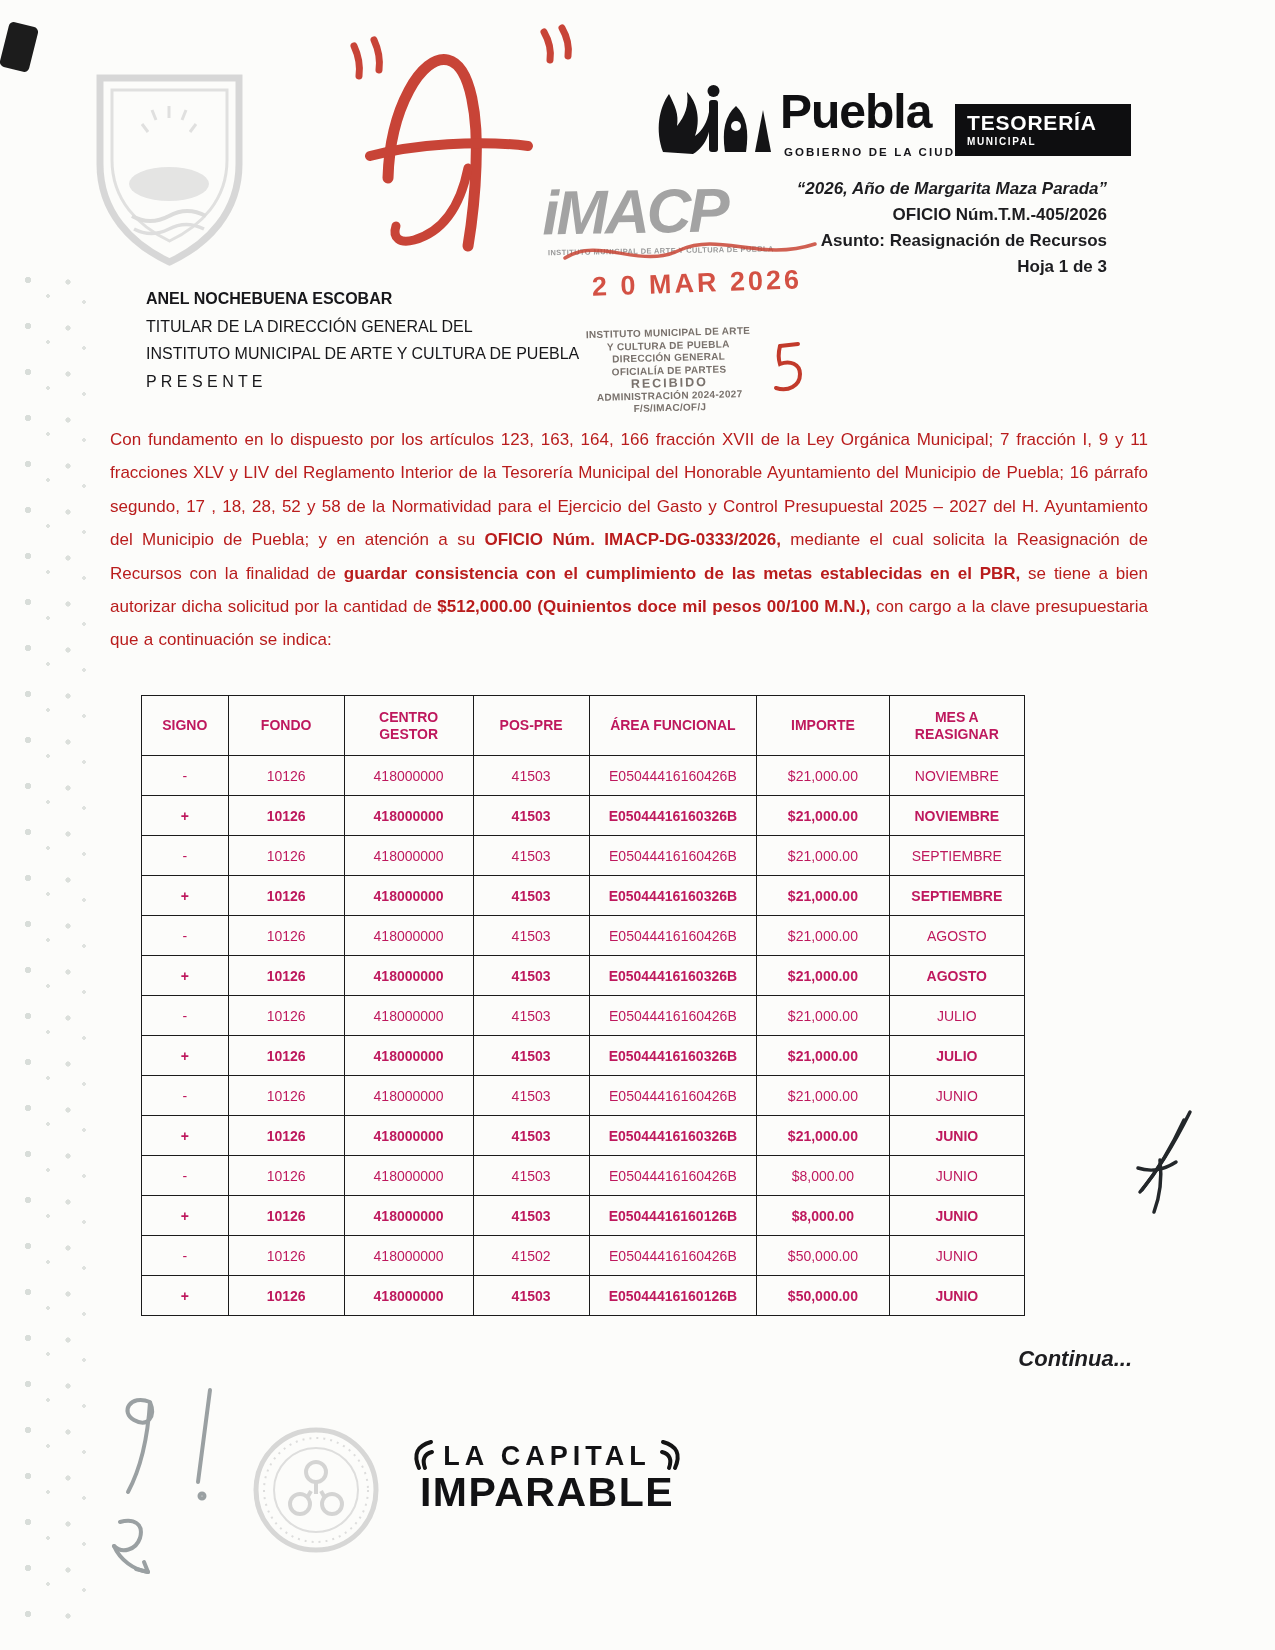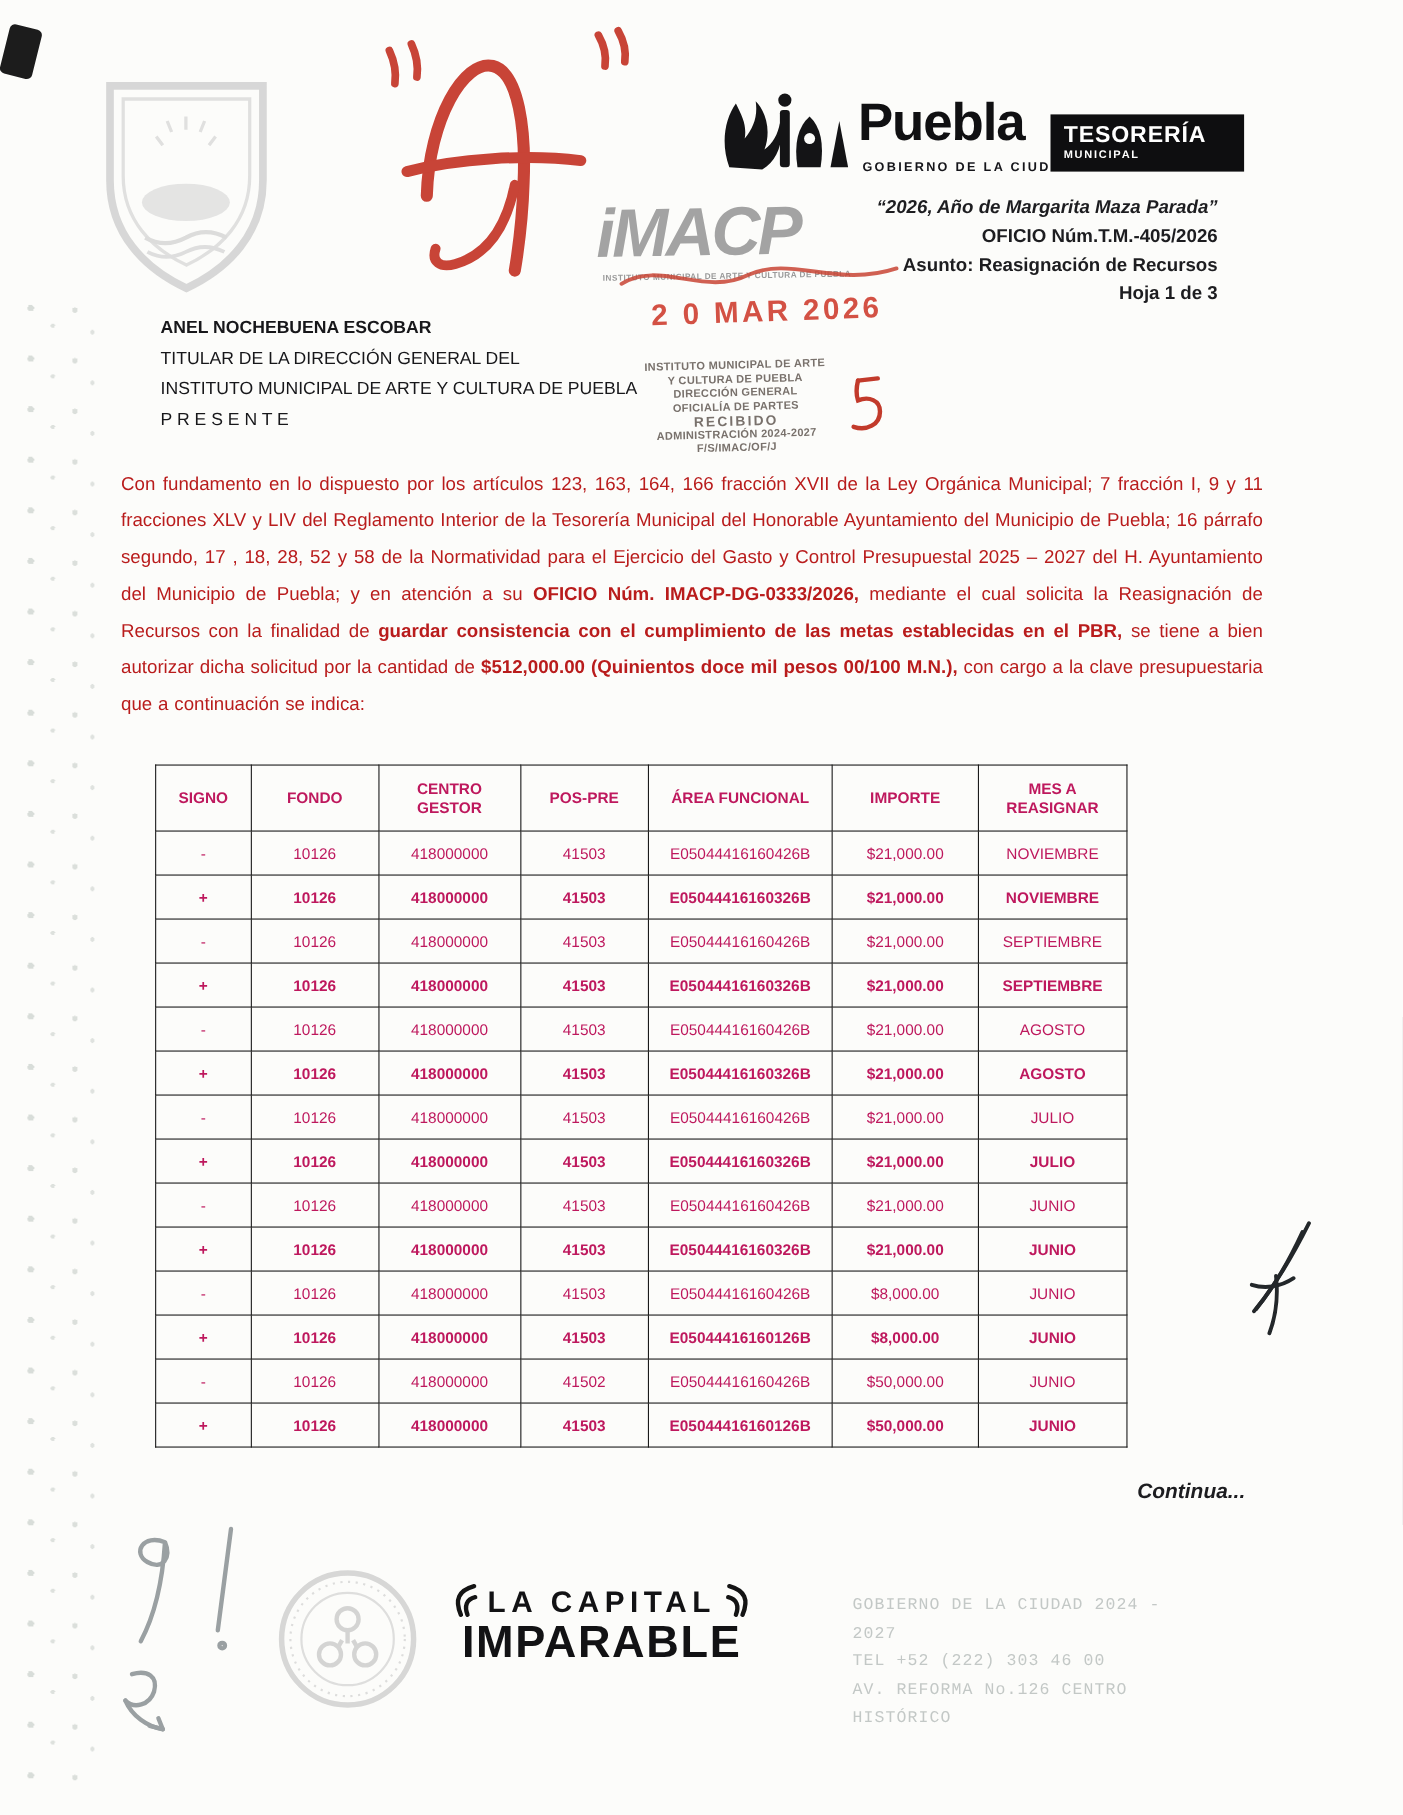--- a/index.html
+++ b/index.html
@@ -84,21 +84,21 @@
   .doc-table {
     position:absolute; left:115px; top:695px; width:884px;
     border-collapse:collapse; font-size:14px; color:#be185d;margin-left:26px;
   }
   .doc-table th, .doc-table td { border:1.7px solid #1b1b1b; text-align:center; padding:0 5px; }
   .doc-table th { height:60px; font-weight:700; white-space:pre-line; font-size:14px; line-height:17px; }
   .doc-table td { height:40px; font-size:14px; }
   .doc-table .bold-row td { font-weight:700; }
 
   .continua { position:absolute; left:700px; top:1346px; width:432px; text-align:right;
-              font-weight:700; font-style:italic; font-size:19px; }
+              font-weight:700; font-style:italic; font-size:22px; }
 
   
   .hand-left { position:absolute; left:88px; top:1372px; }
   .round-stamp { position:absolute; left:250px; top:1424px; opacity:.55; }
   .capital-block { position:absolute; left:392px; top:1438px; width:310px; text-align:center; color:#121214; }
   .capital-line { display:flex; align-items:flex-end; justify-content:center; gap:8px; }
   .capital-text { font-size:27px; font-weight:700; letter-spacing:5px; }
   .imparable-text { font-size:41px; font-weight:800; letter-spacing:1.5px; margin-top:-3px; }
   .footer-address {
     position:absolute; left:775px; top:1447px; font-family:"Liberation Mono", monospace;
@@ -397,28 +397,20 @@
       <svg width="26" height="34" viewBox="0 0 26 34" style="transform:scaleX(-1)">
         <g stroke="#141414" stroke-width="4" fill="none" stroke-linecap="round">
           <path d="M22 4 C8 8 4 16 10 30"></path>
             <path d="M23 14 C15 16 13 22 16 30"></path>
         </g>
       </svg>
     </div>
     <div class="imparable-text">IMPARABLE</div>
   </div>
 
-  <div class="footer-address">
-
-  <div class="addr-line">GOBIERNO DE LA CIUDAD 2024 -</div>
-      <div class="addr-line">2027</div>
-      <div class="addr-line">TEL +52 (222) 303 46 00</div>
-      <div class="addr-line">AV. REFORMA No.126 CENTRO</div>
-      <div class="addr-line">HISTÓRICO</div>
-    </div>
 
   <svg class="right-scribble" width="75" height="118" viewBox="0 0 75 118">
     <g fill="none" stroke="#23272a" stroke-width="3.5" stroke-linecap="round">
       <path d="M64 6 C50 34 34 62 14 86"></path>
       <path d="M58 14 C46 40 32 64 16 84"></path>
       <path d="M12 62 C24 66 38 64 50 56"></path>
       <path d="M34 54 C36 72 34 90 28 106"></path>
     </g>
   </svg>
 

